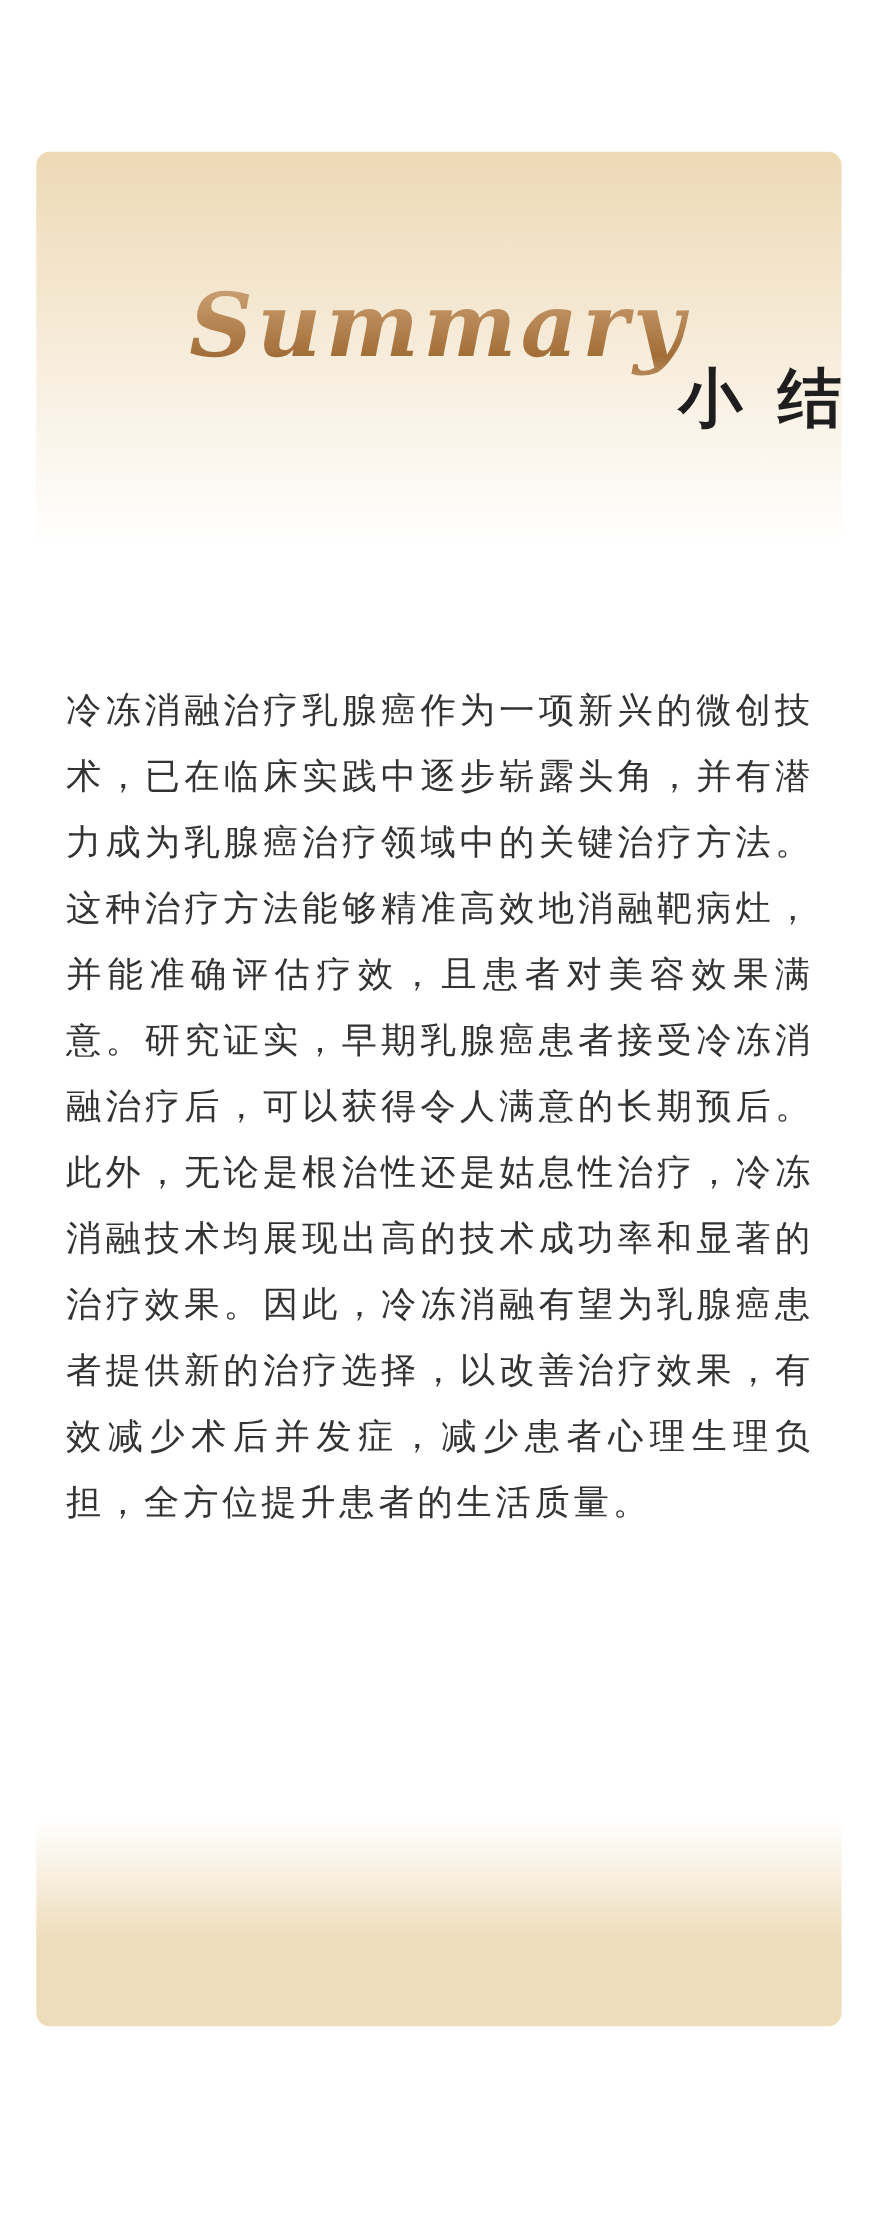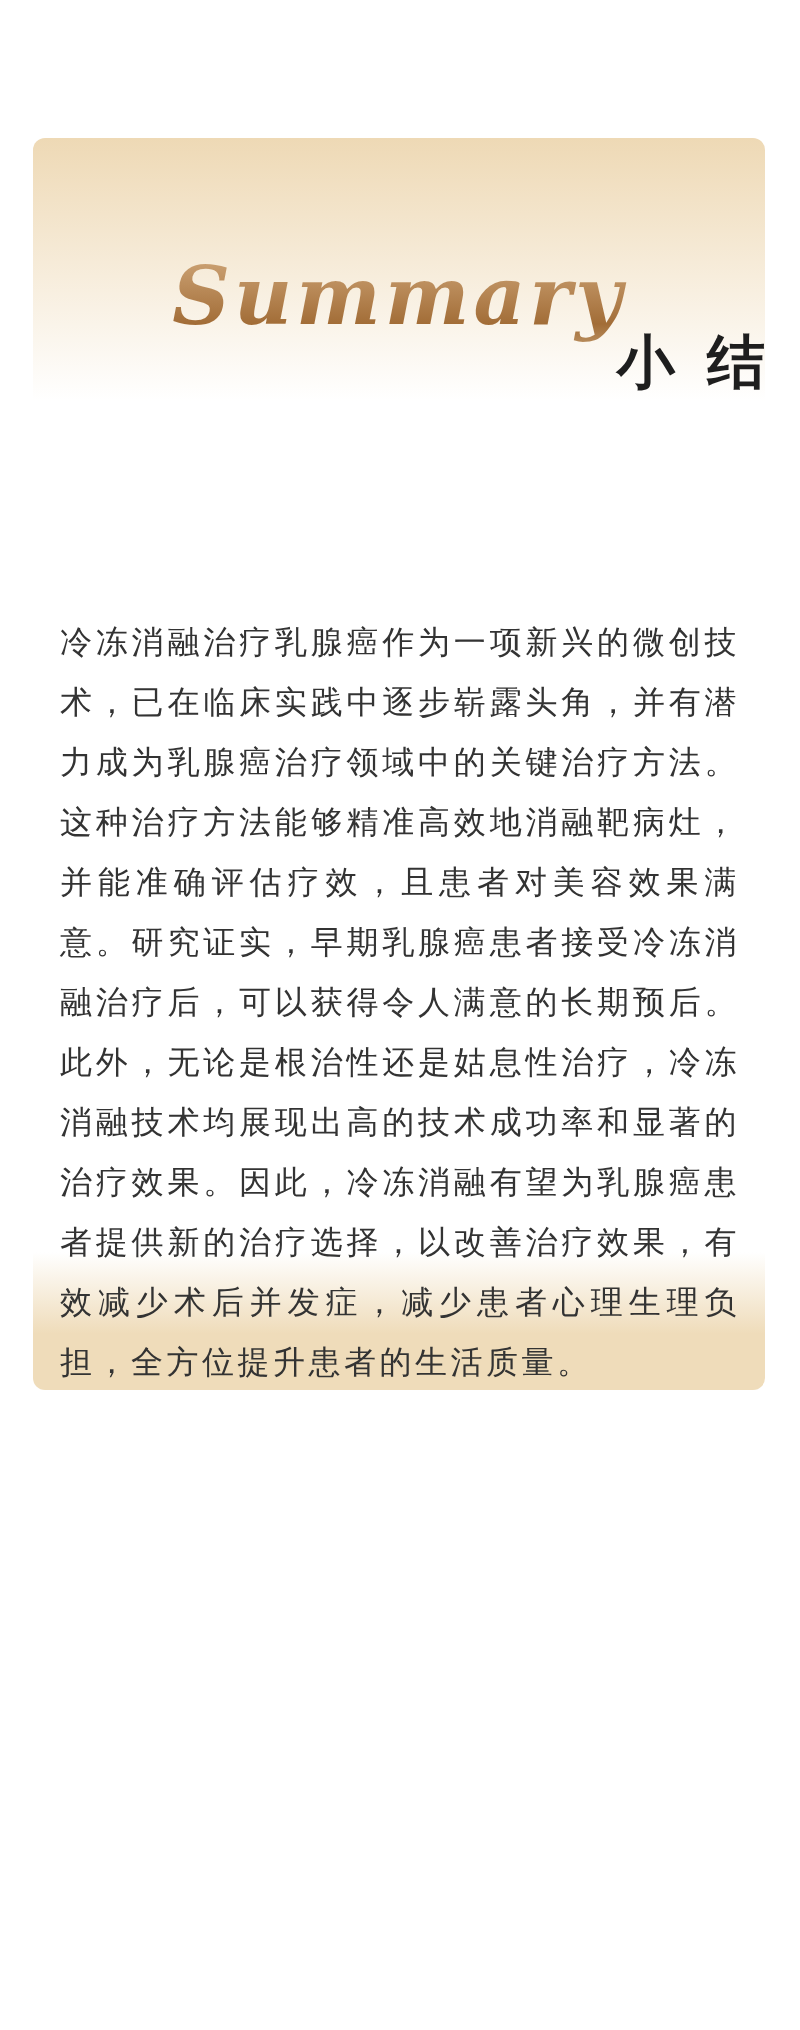--- a/index.html
+++ b/index.html
@@ -22,21 +22,21 @@
     height: 2030px;
     margin: 0 auto;
     background: var(--page-bg);
     overflow: hidden;
   }
   .card {
     position: absolute;
     left: 33px;
     top: 138px;
     width: 732px;
-    height: 1252px;
+    height: 1704px;
     border-radius: 12px;
     background: linear-gradient(
       180deg,
       var(--card-tan-top) 0%,
       #ffffff 21%,
       #ffffff 89%,
       var(--card-tan-bottom) 95.5%,
       var(--card-tan-bottom) 100%
     );
   }
@@ -73,21 +73,20 @@
   .body-text {
     position: absolute;
     top: 477px;
     left: 27px;
     right: 25px;
     font-size: 32px;
     line-height: 60px;
     letter-spacing: 3.5px;
     text-align: justify;
     color: var(--body-color);
-    font-family: Liberation Mono, monospace;
   }
 </style>
 </head>
 <body>
 
 <div class="page">
   <div class="card">
     <div class="title-en">Summary</div>
     <div class="title-cn">小 结</div>
     <p class="body-text">冷冻消融治疗乳腺癌作为一项新兴的微创技术，已在临床实践中逐步崭露头角，并有潜力成为乳腺癌治疗领域中的关键治疗方法。这种治疗方法能够精准高效地消融靶病灶，并能准确评估疗效，且患者对美容效果满意。研究证实，早期乳腺癌患者接受冷冻消融治疗后，可以获得令人满意的长期预后。此外，无论是根治性还是姑息性治疗，冷冻消融技术均展现出高的技术成功率和显著的治疗效果。因此，冷冻消融有望为乳腺癌患者提供新的治疗选择，以改善治疗效果，有效减少术后并发症，减少患者心理生理负担，全方位提升患者的生活质量。</p>

